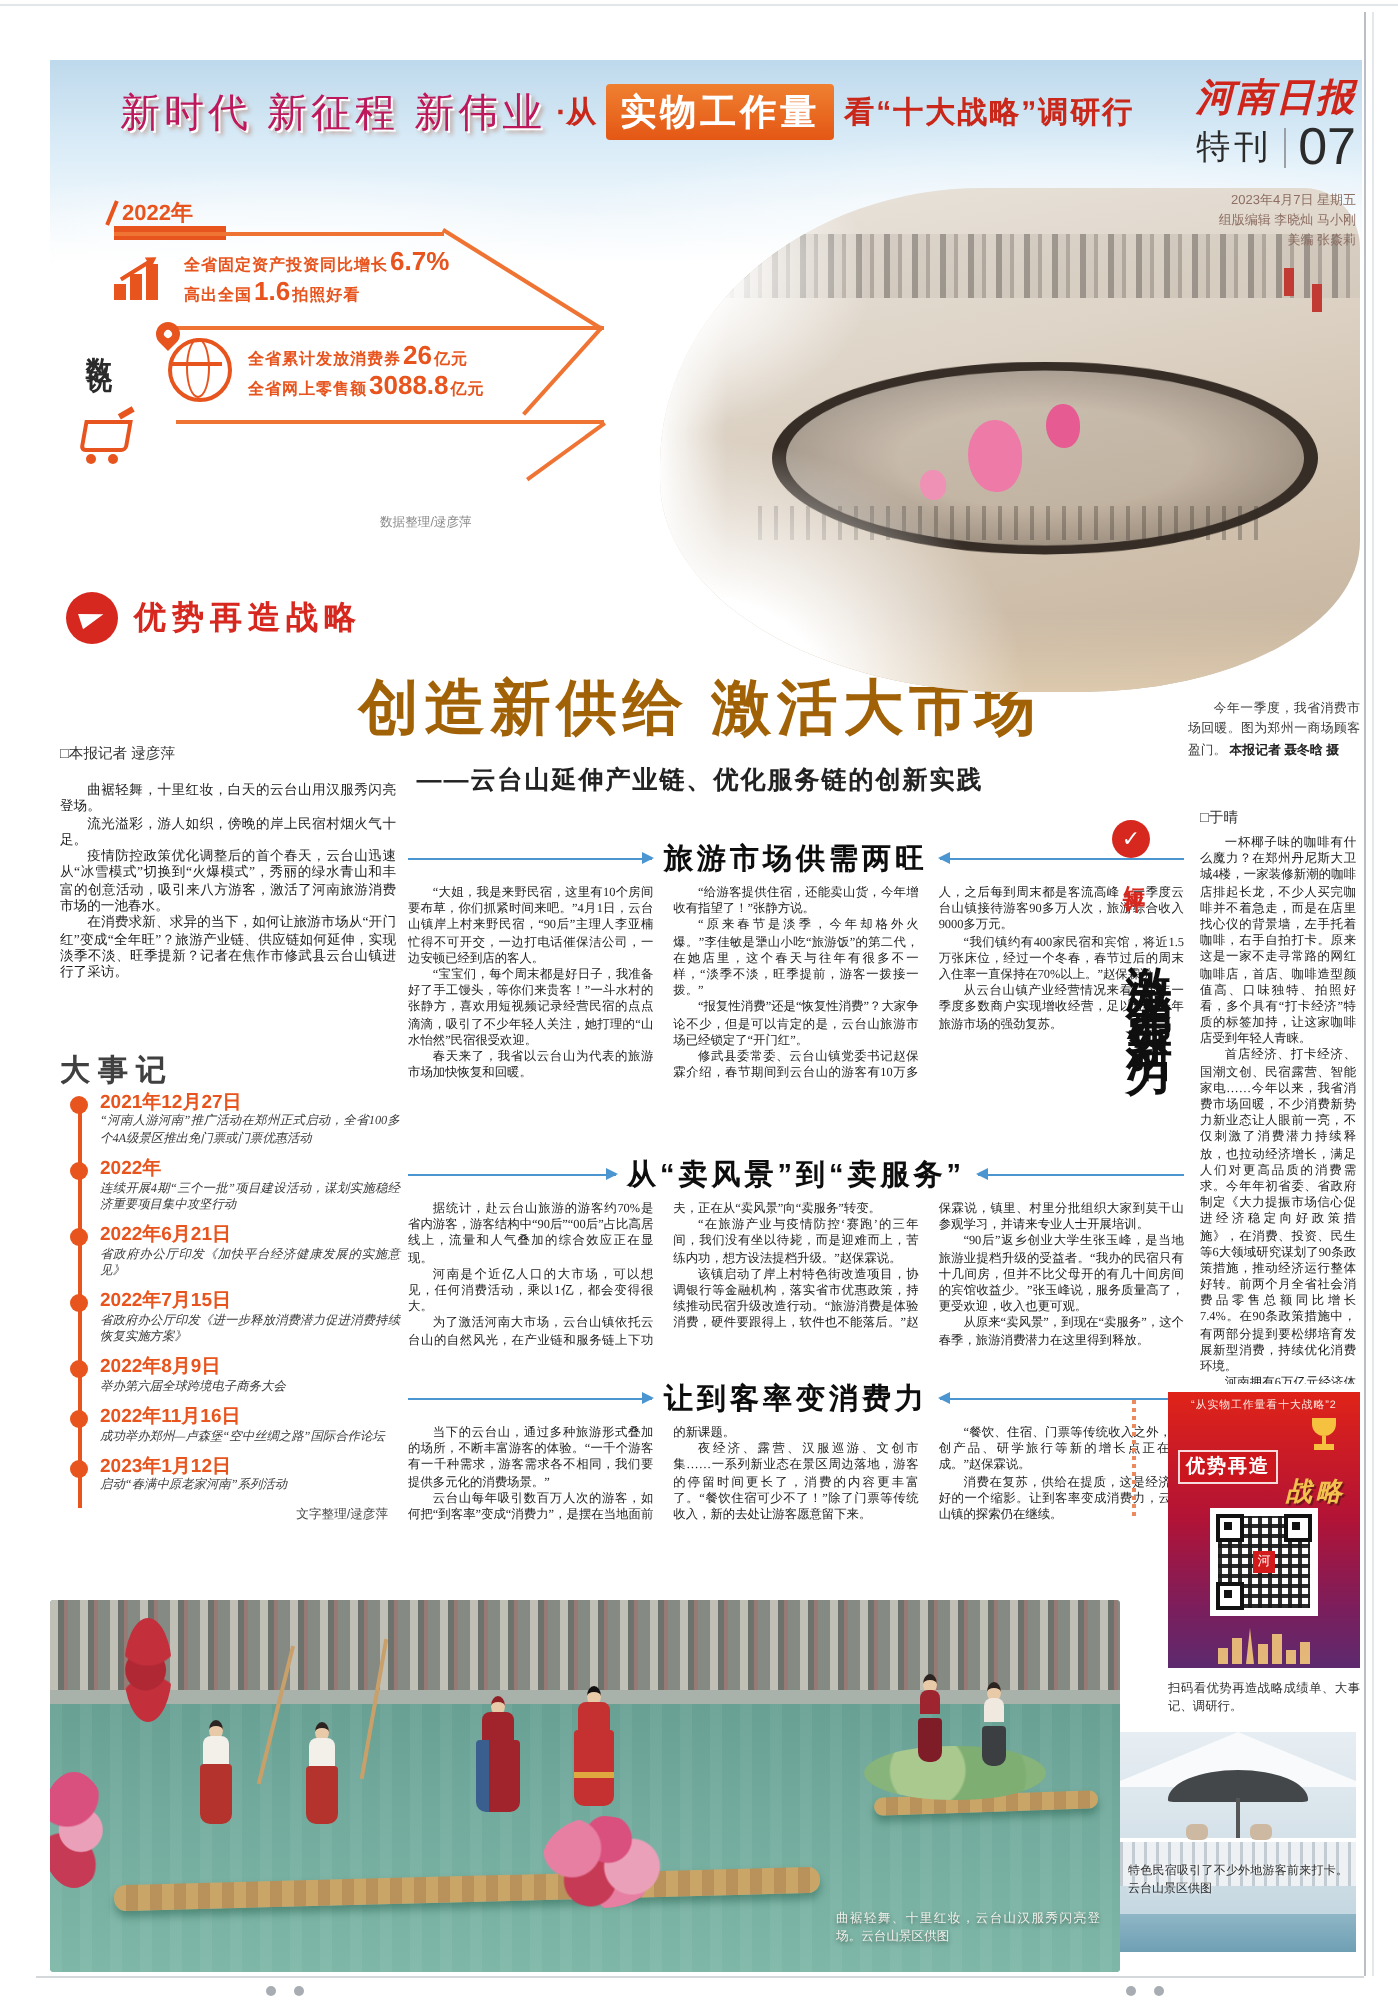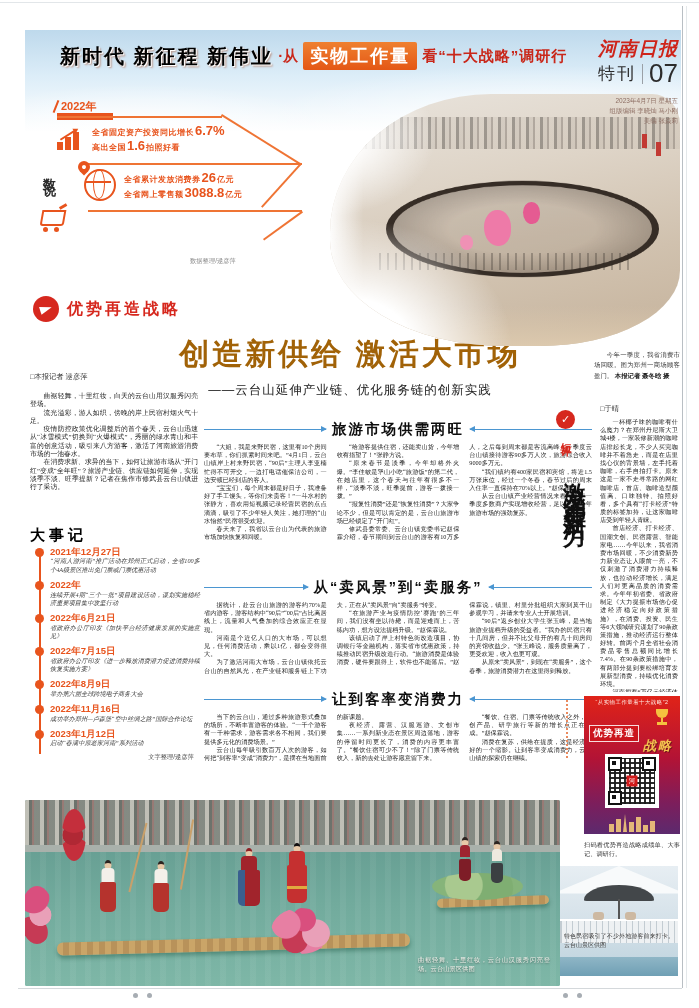--- a/index.html
+++ b/index.html
@@ -12,21 +12,21 @@
   .edge-right2{left:686px;top:6px;width:1px;height:982px;background:#e4e8ea;}
   .edge-bottom{left:18px;top:988px;width:664px;height:1px;background:#d4d8db;}
   .printdot{width:5px;height:5px;border-radius:50%;background:#a7adb3;}
   
   .sky{left:25px;top:30px;width:656px;height:102px;
        background:linear-gradient(180deg,#bed9ec 0%,#dcedf8 45%,rgba(255,255,255,0) 100%);}
   .sky:after{content:"";position:absolute;inset:0;
        background:radial-gradient(60% 80% at 78% 90%,rgba(255,255,255,.85),transparent 70%),
                   radial-gradient(40% 60% at 18% 95%,rgba(255,255,255,.8),transparent 70%);}
   .slogan{left:60px;top:42px;display:flex;align-items:center;gap:5px;white-space:nowrap;z-index:3;}
-  .slogan .p1{font-size:20px;font-weight:bold;color:#000000;letter-spacing:2px;
+  .slogan .p1{font-size:20px;font-weight:normal;color:#be185d;letter-spacing:2px;
        text-shadow:1px 1px 0 #fff,2px 2px 2px rgba(160,50,5,.45);}
   .slogan .pc{font-size:15px;font-weight:bold;color:#c9271a;}
   .slogan .ph{font-size:18px;font-weight:bold;color:#fff;padding:2px 7px;
        background:linear-gradient(180deg,#ef8030,#e45715);border-radius:2px;letter-spacing:2px;}
   .slogan .p2{font-size:15px;font-weight:bold;color:#c9271a;letter-spacing:1px;}
   .masthead{left:586px;top:36px;width:92px;text-align:right;z-index:3;
        font-family:"Liberation Serif",serif;font-style:italic;font-weight:bold;
        font-size:19px;color:#ce241a;letter-spacing:1px;}
   .edition-row{left:586px;top:58px;width:92px;display:flex;align-items:center;justify-content:flex-end;gap:6px;z-index:3;}
   .edition-row .ed{font-size:17px;color:#2b2b2b;letter-spacing:2px;}
@@ -92,28 +92,28 @@
         font-size:6.4px;line-height:1.6;color:#3a3a3a;text-align:justify;text-indent:2em;}
   .mall-cap b{font-family:"Liberation Sans",sans-serif;color:#222;}
   
   .badge{left:33px;top:296px;display:flex;align-items:center;gap:8px;}
   .badge .circ{width:26px;height:26px;border-radius:50%;background:#d6281e;position:relative;}
   .badge .circ i{position:absolute;left:7px;top:9px;border-left:12px solid #fff;
         border-top:4px solid transparent;border-bottom:4px solid transparent;transform:rotate(-18deg);}
   .badge .blabel{font-size:16px;font-weight:900;color:#d6281e;letter-spacing:3px;}
   .headline{left:140px;top:334px;width:420px;text-align:center;font-size:30px;font-weight:900;
         color:#a16207;letter-spacing:3px;white-space:nowrap;}
-  .subhead{left:110px;top:382px;width:480px;text-align:center;font-size:12.5px;font-weight:normal;
+  .subhead{left:110px;top:382px;width:480px;text-align:center;font-size:12.5px;font-weight:bold;
         color:#222;letter-spacing:1px;}
   .byline{font-size:7.3px;color:#333;}
   
   .introcol{left:30px;top:392px;width:168px;}
   .introcol p{margin:0;font-family:"Liberation Serif",serif;font-size:6.8px;line-height:1.22;
         color:#1d1d1d;text-align:justify;text-indent:2em;}
-  .bigevents-title{left:30px;top:526px;font-size:15px;font-weight:900;color:#000000;letter-spacing:4px;}
+  .bigevents-title{left:30px;top:526px;font-size:15px;font-weight:900;color:#404040;letter-spacing:4px;}
   .timeline{left:30px;top:546px;width:170px;}
   .timeline .tl-line{position:absolute;left:9px;top:4px;bottom:8px;width:2px;background:#e8541d;}
   .tl-entry{position:relative;padding-left:20px;margin-bottom:5px;}
   .tl-entry .dot{position:absolute;left:5px;top:2px;width:9px;height:9px;border-radius:50%;background:#e8541d;}
   .tl-entry .tl-date{font-size:9.5px;font-weight:bold;color:#e8541d;line-height:1.2;}
   .tl-entry .tl-desc{font-family:"Liberation Serif",serif;font-style:italic;font-size:6.2px;
         line-height:1.35;color:#3a3a3a;text-align:justify;}
   .tl-credit{text-align:right;font-size:6.3px;color:#4a4a4a;margin-top:3px;padding-right:6px;}
   
   .section{width:388px;}

